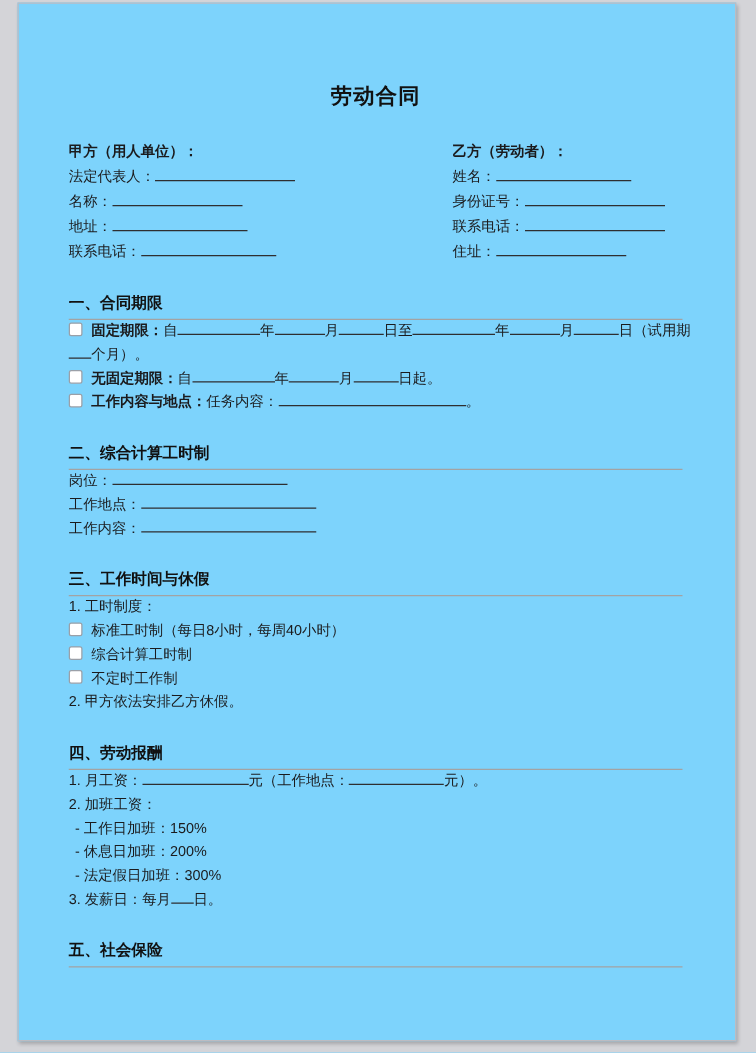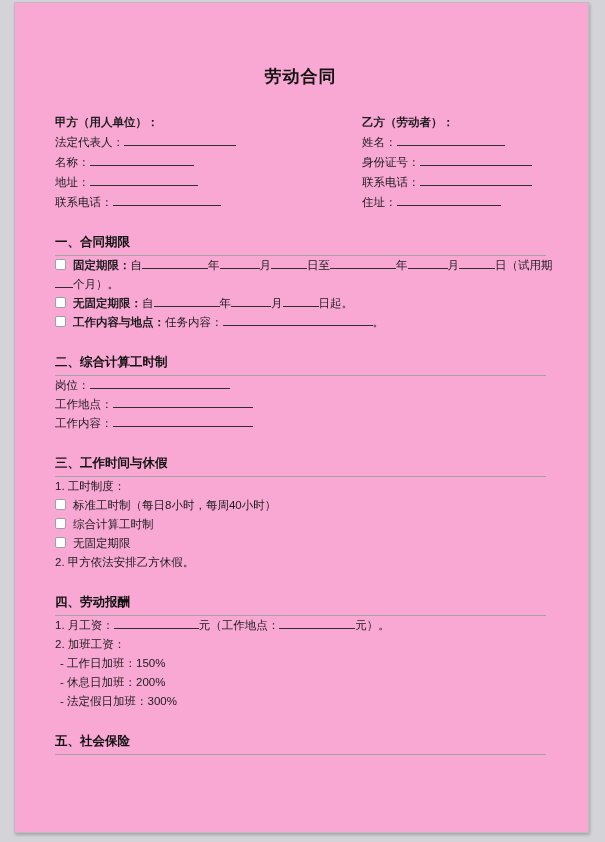--- a/index.html
+++ b/index.html
@@ -5,21 +5,21 @@
   html,body{margin:0;padding:0;}
   body{
     width:605px;height:842px;overflow:hidden;
     background:#d4d4d8;
     font-family:"Liberation Sans","DejaVu Sans",sans-serif;
     color:#1b1b1d;
     position:relative;
   }
   .page{
     position:absolute;left:14px;top:2px;width:575px;height:831px;
-    background:#f9a8d4;border:1px solid #bcbcc2;
+    background:#7dd3fc;border:1px solid #bcbcc2;
     box-shadow:1px 2px 3px rgba(0,0,0,.22);
     box-sizing:border-box;
     padding:62px 42px 0 40px;
   }
   .title{
     font-size:17px;font-weight:bold;text-align:center;
     margin:0 0 24px 0;color:#111;letter-spacing:1px;
   }
   .parties{display:grid;grid-template-columns:307px 1fr;font-size:11.5px;}
   .party-heading{font-weight:bold;line-height:20px;}
@@ -94,33 +94,34 @@
       <div class="line"><span>工作内容：</span><span class="bl w140"></span></div>
     </div>
   </div>
 
   <div class="sec">
     <h2 class="sec-heading">三、工作时间与休假</h2>
     <div class="sec-body">
       <div class="line">1. 工时制度：</div>
       <div class="line"><span class="cb"></span><span>标准工时制（每日8小时，每周40小时）</span></div>
       <div class="line"><span class="cb"></span><span>综合计算工时制</span></div>
-      <div class="line"><span class="cb"></span><span>无固定期限</span></div>
+      <div class="line"><span class="cb"></span><span>不定时工作制</span></div>
       <div class="line">2. 甲方依法安排乙方休假。</div>
     </div>
   </div>
 
   <div class="sec">
     <h2 class="sec-heading">四、劳动报酬</h2>
     <div class="sec-body">
       <div class="line"><span>1. 月工资：</span><span class="bl w85"></span><span>元（工作地点：</span><span class="bl w76"></span><span>元）。</span></div>
       <div class="line">2. 加班工资：</div>
       <div class="line indent">- 工作日加班：150%</div>
       <div class="line indent">- 休息日加班：200%</div>
       <div class="line indent">- 法定假日加班：300%</div>
+      <div class="line"><span>3. 发薪日：每月</span><span class="bl w18"></span><span>日。</span></div>
     </div>
   </div>
 
   <div class="sec">
     <h2 class="sec-heading">五、社会保险</h2>
   </div>
 
 </div>
 
 </body></html>

